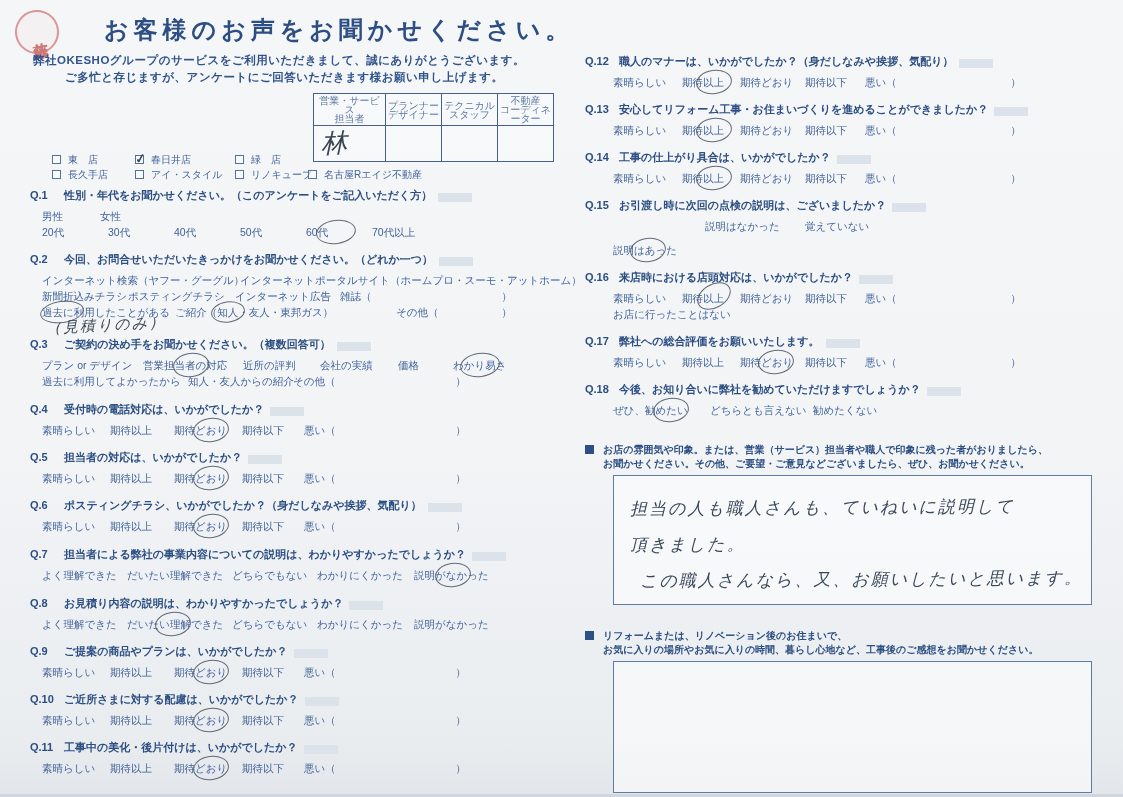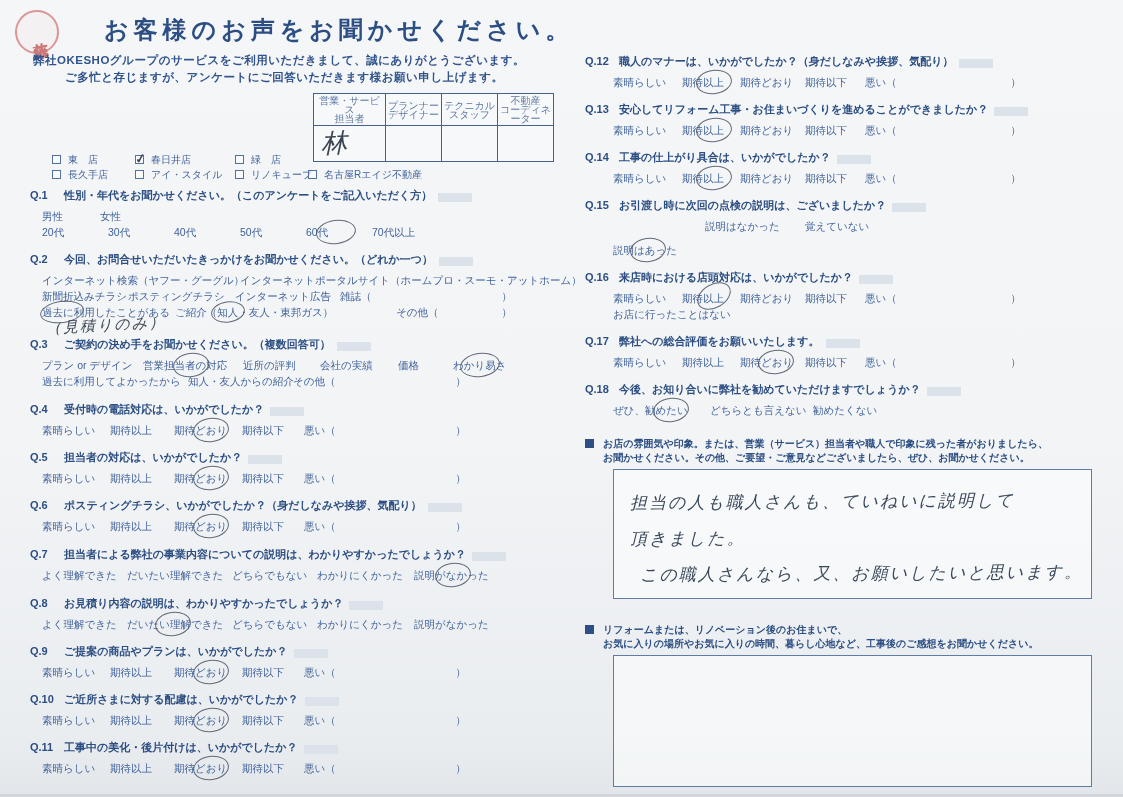--- a/index.html
+++ b/index.html
@@ -120,21 +120,21 @@
   [data-name="q8-o2"].circled::after { left:44%; }
   [data-name="q15-o1"].circled::after { left:38%; }
   [data-name="q16-r2"].circled::after { top:34%; transform:translate(-50%,-50%) rotate(-30deg); }
   [data-name="q18-o1"].circled::after { left:60%; }
   .hand-note {
     position:absolute; left:16px; top:64px;
     font-size:15px; color:#3c4654; letter-spacing:2px;
     font-style:italic; transform:rotate(-3deg); white-space:nowrap;
   }
   
-  .section { margin-top:20px; }
+  .section { margin-top:26px; }
   .section.s2 { margin-top:24px; }
   .sec-head { display:flex; font-size:10px; font-weight:bold; color:#2c4e82; line-height:14px; }
   .bullet { width:9px; height:9px; background:#2d4f83; margin:2px 9px 0 0; flex:none; }
   .comment-box {
     margin:4px 0 0 28px; width:479px; height:130px;
     border:1.5px solid #5f7ca6; background:rgba(252,253,254,.6);
     padding:14px 16px;
   }
   .comment-box.empty { height:132px; }
   .hand-line {

